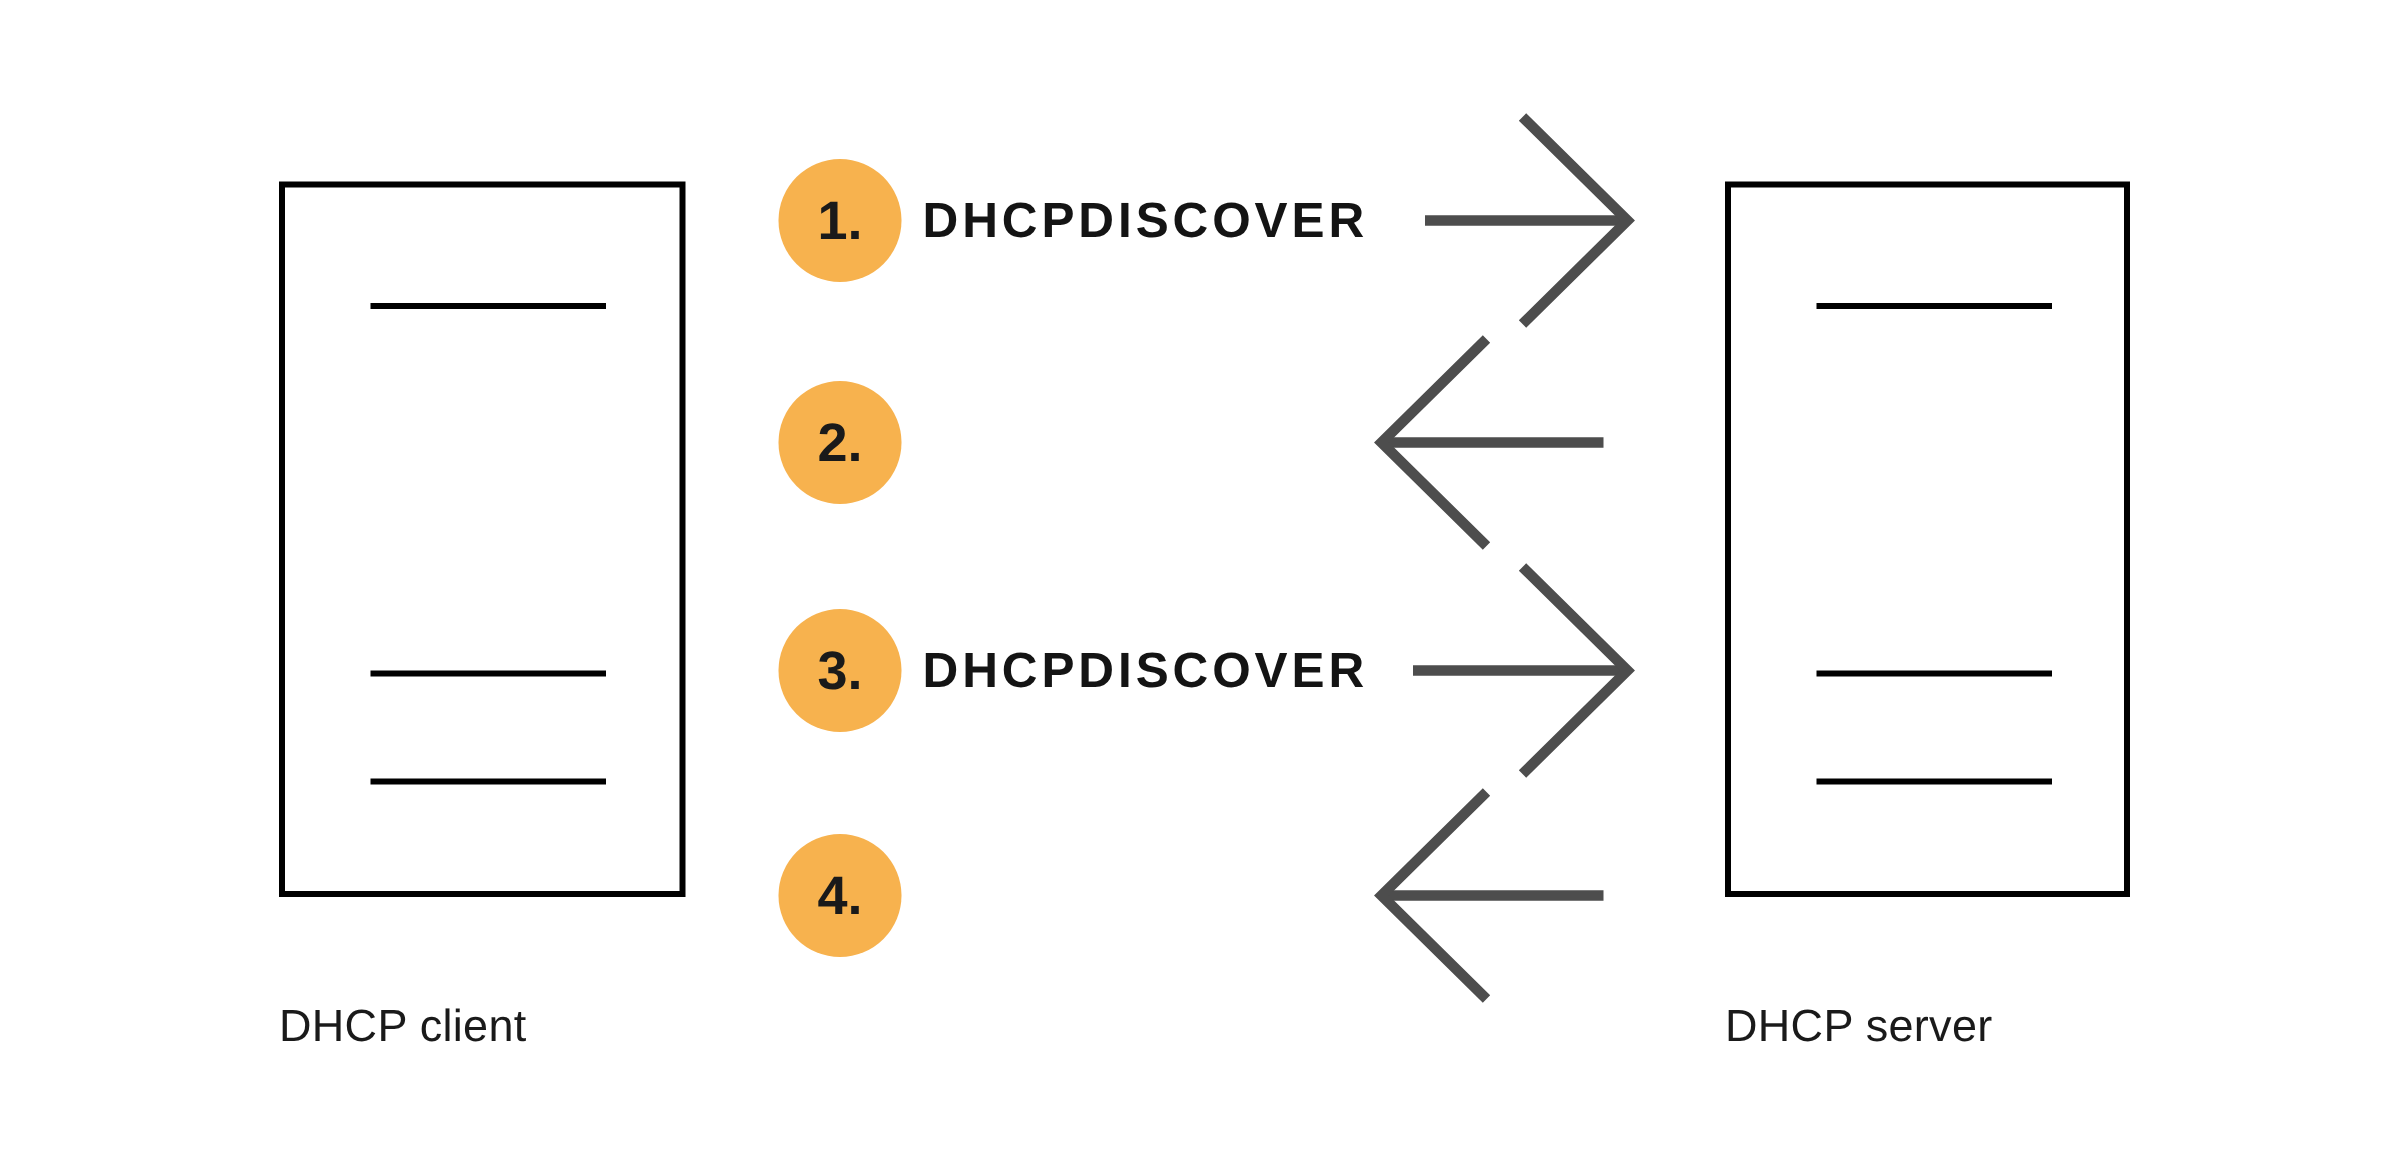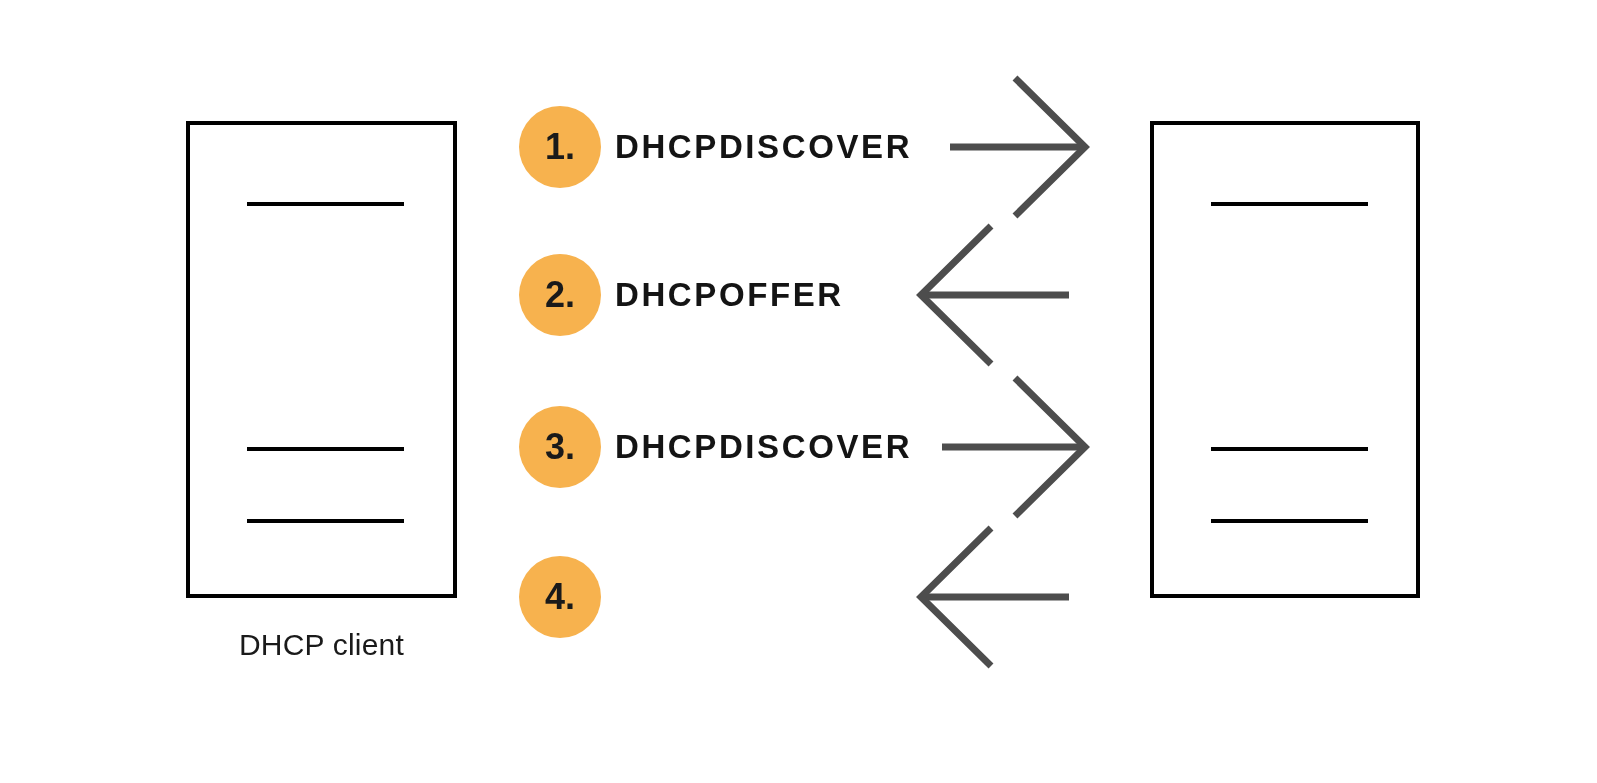--- a/index.html
+++ b/index.html
@@ -30,26 +30,27 @@
   #server-box { left: 1150px; top: 121px; width: 270px; height: 477px; }
 
   .device-line {
     position: absolute;
     height: 4px;
     background: #000000;
   }
 
   .device-caption {
     position: absolute;
-    text-align: center;
+    text-align: left;
     font-size: 30px;
     color: #1a1a1a;
     letter-spacing: 0.2px;
     white-space: nowrap;
     font-family: "Liberation Sans", sans-serif;
+    margin-top: 40px;
   }
   #client-caption { left: 186px; top: 628px; width: 271px; }
   #server-caption { left: 1150px; top: 628px; width: 270px; }
 
   
   .step-row {
     position: absolute;
     display: flex;
     align-items: center;
     height: 86px;
@@ -104,29 +105,29 @@
     <div class="device-line" style="left: 57px; top: 322px; width: 157px;"></div>
     <div class="device-line" style="left: 57px; top: 394px; width: 157px;"></div>
   </div>
   <div id="client-caption" class="device-caption">DHCP client</div>
 
   <div id="server-box" class="device-box">
     <div class="device-line" style="left: 57px; top: 77px; width: 157px;"></div>
     <div class="device-line" style="left: 57px; top: 322px; width: 157px;"></div>
     <div class="device-line" style="left: 57px; top: 394px; width: 157px;"></div>
   </div>
+  <div id="server-caption" class="device-caption">DHCP server</div>
 
   <div class="step-row" style="left: 519px; top: 104px;">
     <div class="step-badge">1.</div>
     <div class="step-label">DHCPDISCOVER</div>
   </div>
 
   <div class="step-row" style="left: 519px; top: 252px;">
     <div class="step-badge">2.</div>
-    <div class="step-label">DHCPOFFER</div>
   </div>
 
   <div class="step-row" style="left: 519px; top: 404px;">
     <div class="step-badge">3.</div>
     <div class="step-label">DHCPDISCOVER</div>
   </div>
 
   <div class="step-row" style="left: 519px; top: 554px;">
     <div class="step-badge">4.</div>
   </div>

